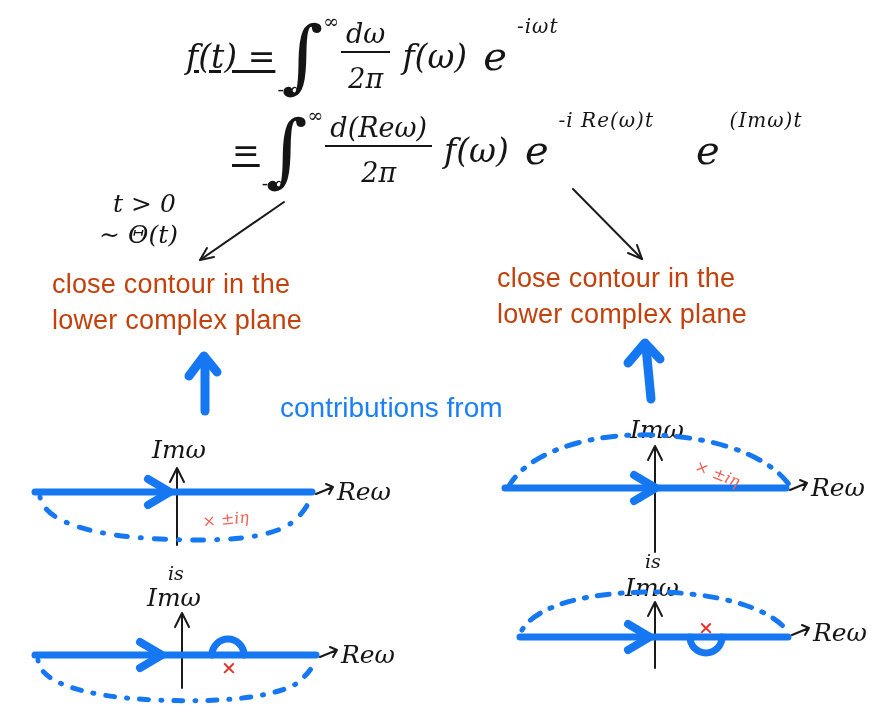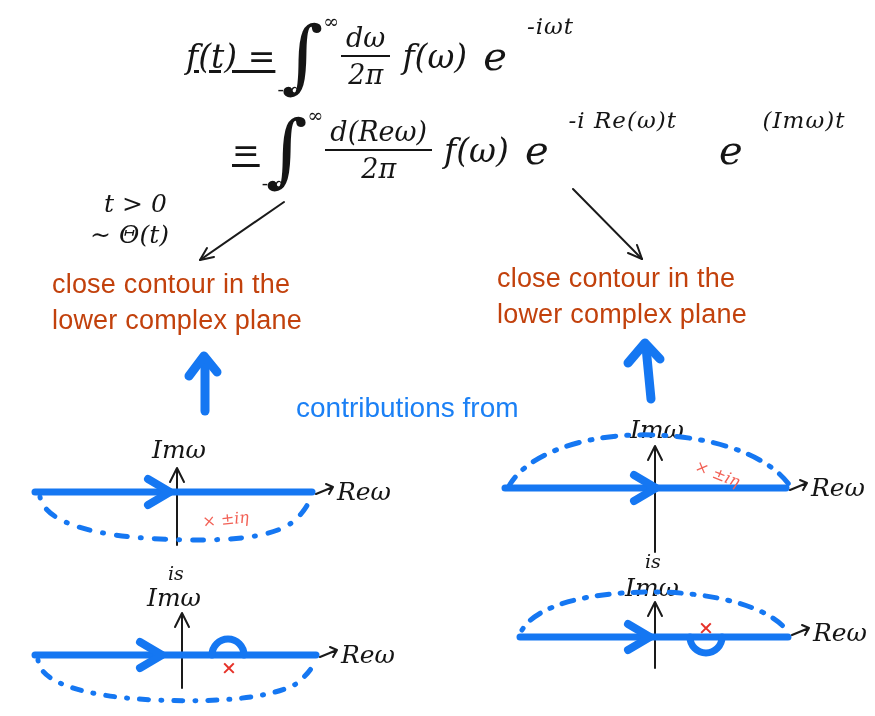--- a/index.html
+++ b/index.html
@@ -9,24 +9,24 @@
   
   .hw{font-family:"DejaVu Serif",serif;font-style:italic;color:#151515;}
   .formula{display:flex;align-items:center;}
   .f-main{font-size:33px;text-decoration:underline;}
   .int-wrap{position:relative;display:inline-block;margin:0 10px 0 6px;}
   .int{font-size:80px;font-style:normal;line-height:0.95;display:inline-block;}
   .int-up{position:absolute;top:-8px;right:-16px;font-size:19px;font-style:normal;}
   .int-dn{position:absolute;bottom:-6px;left:-4px;font-size:19px;font-style:normal;}
   .frac{display:inline-flex;flex-direction:column;align-items:center;margin:16px 8px;vertical-align:middle;}
   .frac .num{border-bottom:2.5px solid #151515;padding:0 5px 2px 5px;font-size:27px;}
-  .frac .den{padding-top:2px;font-size:27px;}
+  .frac .den{padding-top:10px;font-size:27px;}
   .fn{font-size:33px;margin-left:4px;}
   .ee{font-size:40px;margin-left:16px;}
-  .sup{position:relative;top:-30px;font-size:23px;margin-left:20px;letter-spacing:1px;}
+  .sup{position:relative;top:-30px;font-size:20px;margin-left:10px;letter-spacing:1px;}
   .gap{width:26px;display:inline-block;}
   
   .annot{font-size:25px;line-height:1.25;}
   
   .caption{font-size:27px;line-height:1.34;color:#c2410c;letter-spacing:0.2px;}
   .caption span{display:block;}
   .contrib{font-size:28px;color:#1b80f5;}
   
   text.hw-t{font-family:"DejaVu Serif",serif;font-style:italic;fill:#151515;font-size:25px;}
   text.hw-small{font-family:"DejaVu Serif",serif;font-style:italic;fill:#151515;font-size:19px;}
@@ -68,21 +68,21 @@
       <span class="den">2π</span>
     </span>
     <span class="fn">f(ω)</span>
     <span class="ee">e</span>
     <span class="sup">-i Re(ω)t</span>
     <span class="gap"></span>
     <span class="ee">e</span>
     <span class="sup">(Imω)t</span>
   </div>
 
-  <div class="abs hw annot" style="left:90px;top:188px;">
+  <div class="abs hw annot" style="left:99px;top:188px;">
     <span style="display:block;margin-left:14px;">t &gt; 0</span>
     <span style="display:block;">∼ Θ(t)</span>
   </div>
 
   <svg class="abs" style="left:0;top:0;" width="875" height="716" viewBox="0 0 875 716">
     <g>
       <path class="stroke-k" stroke-width="2" d="M 284 202 L 200 260"></path>
       <path class="stroke-k" stroke-width="2" d="M 200 260 L 214 257 M 200 260 L 207 248"></path>
     </g>
     <g>
@@ -100,21 +100,21 @@
   </svg>
 
   <div class="abs caption" style="left:52px;top:266px;">
     <span>close contour in the</span>
     <span>lower complex plane</span>
   </div>
   <div class="abs caption" style="left:497px;top:260px;">
     <span>close contour in the</span>
     <span>lower complex plane</span>
   </div>
-  <div class="abs contrib" style="left:296px;top:392px;">contributions from</div>
+  <div class="abs contrib" style="left:280px;top:392px;">contributions from</div>
 
   <svg class="abs" style="left:0;top:425px;" width="400" height="135" viewBox="0 425 400 135">
     <text class="hw-t" x="152" y="458">Imω</text>
     <g>
       <path class="stroke-k" stroke-width="2" d="M 177 545 L 177 470"></path>
       <path class="stroke-k" stroke-width="2" d="M 170 482 L 177 468 L 184 482"></path>
     </g>
     <path class="stroke-b" stroke-width="7" d="M 35 492 L 312 492"></path>
     <path class="stroke-b" stroke-width="8" d="M 148 479 L 170 492 L 148 505"></path>
     <path class="stroke-b" stroke-width="5" stroke-dasharray="1 13 11 13" d="M 40 497 C 45 522, 92 536, 160 539 C 225 542, 262 538, 285 527 C 298 520, 307 508, 311 497"></path>

